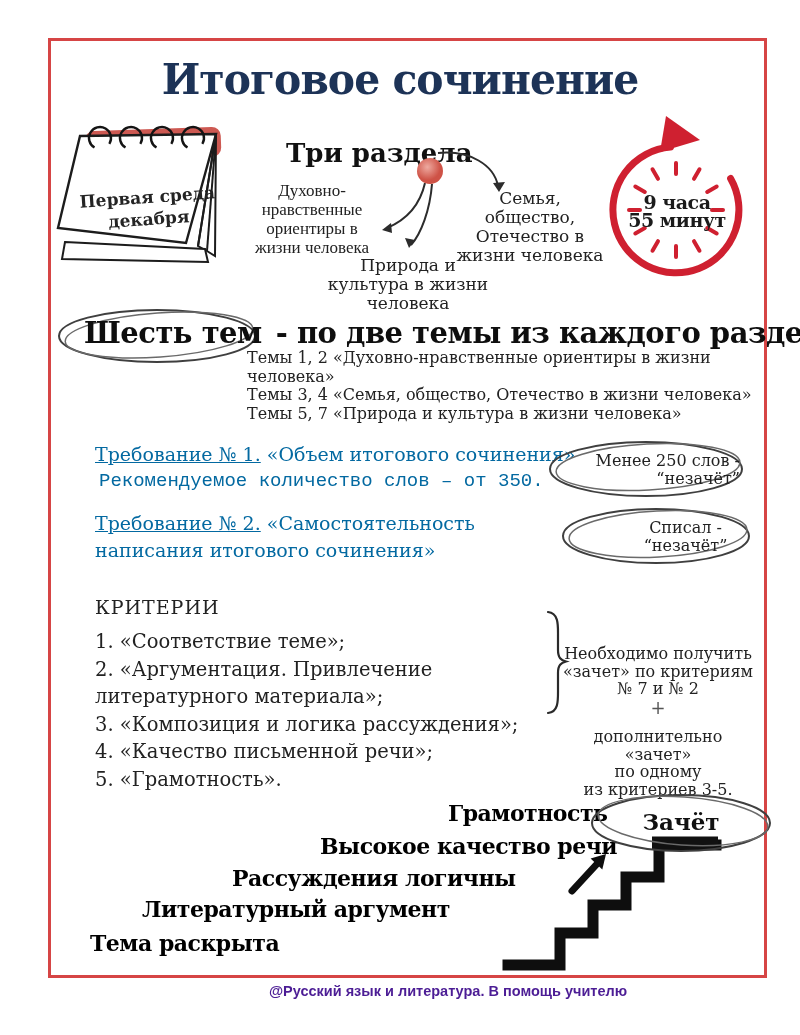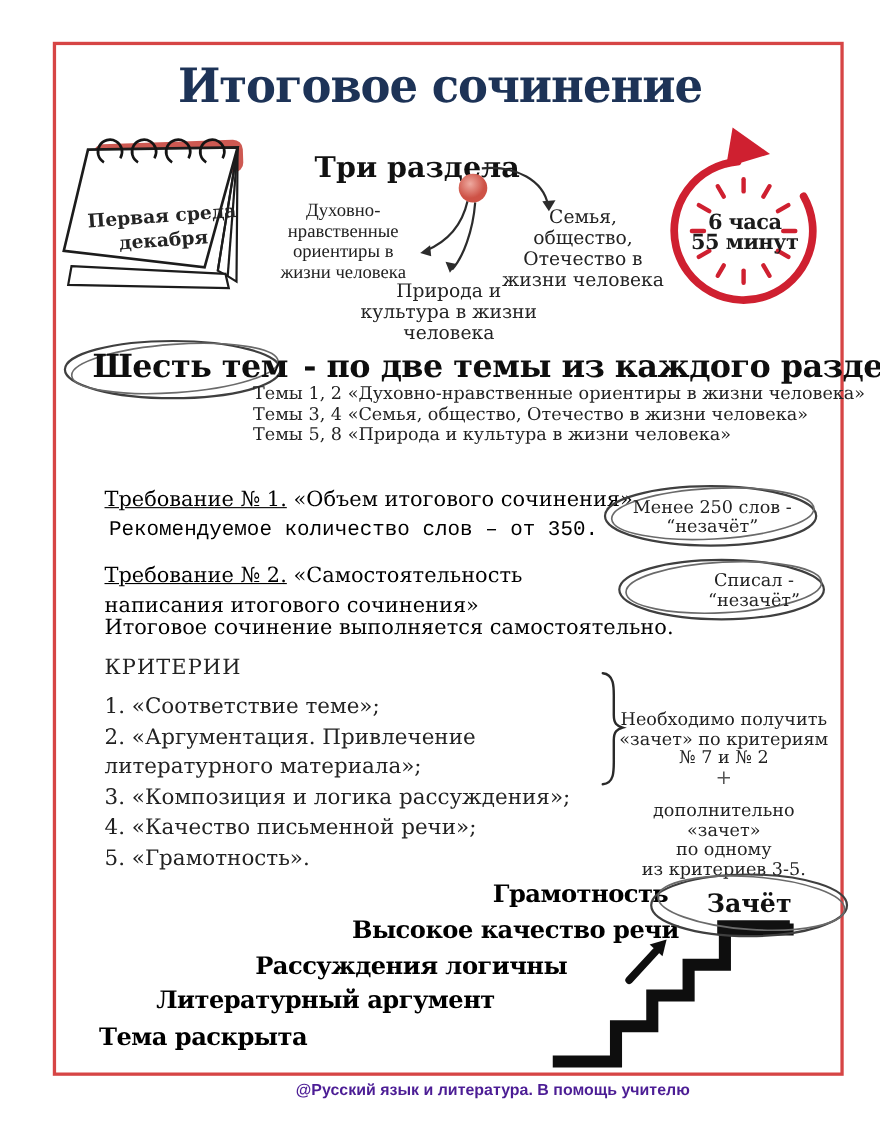--- a/index.html
+++ b/index.html
@@ -12,22 +12,22 @@
   .title{left:0;top:54px;width:800px;text-align:center;font-size:43px;font-weight:700;
          color:#1d3357;letter-spacing:-1px;transform:scaleX(.95);}
   .razdel-heading{left:286px;top:138px;font-size:26px;font-weight:700;color:#111;}
   .sect{font-size:17px;line-height:19px;color:#222;}
   .clock-label{left:612px;top:193px;width:130px;text-align:center;font-size:19px;line-height:18px;
                font-weight:700;color:#1b1b1b;letter-spacing:-0.5px;}
   .cal-label{left:63px;top:186px;width:170px;text-align:center;font-weight:700;font-size:17px;
              line-height:22px;color:#242424;transform:rotate(-4deg);}
   .six-head{left:84px;top:316px;display:flex;gap:14px;font-size:29px;font-weight:700;color:#0e0e0e;
             letter-spacing:-0.5px;white-space:nowrap;}
-  .themes{left:230px;top:349px;font-size:16px;line-height:18.5px;color:#222;}
-  .req-line{font-size:19px;color:#000000;}
+  .themes{left:247px;top:349px;font-size:16px;line-height:18.5px;color:#222;}
+  .req-line{font-size:19px;color:#0369a1;}
   .req-label{text-decoration:underline;}
   .badge{font-size:16px;line-height:17.5px;color:#222;text-align:center;}
   .crit-head{left:95px;top:596px;font-size:19px;letter-spacing:1px;color:#222;}
   .crit-list{left:95px;top:628px;width:462px;font-size:19.5px;line-height:27.5px;color:#222;}
   .note{width:200px;text-align:center;font-size:16px;line-height:17.5px;color:#222;}
   .step-label{font-size:22px;font-weight:700;color:#000000;letter-spacing:-0.5px;white-space:nowrap;}
   .zachet{left:616px;top:808px;width:130px;text-align:center;font-size:23px;font-weight:700;color:#111;}
   .footer{left:0;top:983px;width:800px;text-align:center;font-family:"Liberation Sans",sans-serif;
           font-size:14.5px;font-weight:700;color:#4c1d95;margin-left:48px;}
   svg{position:absolute;overflow:visible;}
@@ -103,54 +103,53 @@
           <line x1="644.8" y1="192" x2="635.3" y2="186.5"></line>
         <line x1="640" y1="210" x2="629" y2="210"></line>
           <line x1="644.8" y1="228" x2="635.3" y2="233.5"></line>
         <line x1="658" y1="241.2" x2="652.5" y2="250.7"></line>
           <line x1="676" y1="246" x2="676" y2="257"></line>
         <line x1="694" y1="241.2" x2="699.5" y2="250.7"></line>
           <line x1="707.2" y1="228" x2="716.7" y2="233.5"></line>
       </g>
     </g>
   </svg>
-  <div class="abs clock-label pre">6 часа
+  <div class="abs clock-label pre">9 часа
 55 минут</div>
 
   <svg class="abs" style="left:55px;top:305px" width="215" height="65" viewBox="0 0 215 65">
     <ellipse cx="102" cy="31" rx="98" ry="26" fill="none" stroke="#3f3f3f" stroke-width="2"></ellipse>
     <ellipse cx="104" cy="30" rx="94" ry="22" fill="none" stroke="#6a6a6a" stroke-width="1.5" transform="rotate(-4 104 30)"></ellipse>
   </svg>
   <div class="abs six-head">
     <span>Шесть тем</span>
     <span>- по две темы из каждого раздела</span>
   </div>
   <div class="abs themes">
     <div>Темы 1, 2 «Духовно-нравственные ориентиры в жизни человека»</div>
     <div>Темы 3, 4 «Семья, общество, Отечество в жизни человека»</div>
-    <div>Темы 5, 8 «Природа и культура в жизни человека»</div>
+    <div>Темы 5, 7 «Природа и культура в жизни человека»</div>
   </div>
 
   <div class="abs req-line" style="left:95px;top:443px;">
     <span class="req-label">Требование № 1.</span>
     <span>«Объем итогового сочинения»</span>
   </div>
   <div class="abs req-line" style="left:99px;top:470px;font-family:Liberation Mono, monospace;">Рекомендуемое количество слов – от 350.</div>
   <svg class="abs" style="left:545px;top:435px" width="210" height="70" viewBox="0 0 210 70">
     <ellipse cx="101" cy="34" rx="96" ry="27" fill="none" stroke="#3f3f3f" stroke-width="2"></ellipse>
     <ellipse cx="103" cy="32" rx="92" ry="23" fill="none" stroke="#6a6a6a" stroke-width="1.5" transform="rotate(-3 103 32)"></ellipse>
   </svg>
-  <div class="abs badge pre" style="left:555px;top:452px;width:185px;">Менее 250 слов -
+  <div class="abs badge pre" style="left:555px;top:452px;width:185px;text-align:right;">Менее 250 слов -
 “незачёт”</div>
 
   <div class="abs req-line" style="left:95px;top:510px;width:450px;line-height:26.5px;">
     <span class="req-label">Требование № 2.</span>
     <span>«Самостоятельность написания итогового сочинения»</span>
   </div>
-  <div class="abs req-line" style="left:95px;top:559px;">Итоговое сочинение выполняется самостоятельно.</div>
   <svg class="abs" style="left:555px;top:503px" width="210" height="68" viewBox="0 0 210 68">
     <ellipse cx="101" cy="33" rx="93" ry="27" fill="none" stroke="#3f3f3f" stroke-width="2"></ellipse>
     <ellipse cx="103" cy="31" rx="89" ry="23" fill="none" stroke="#6a6a6a" stroke-width="1.5" transform="rotate(-3 103 31)"></ellipse>
   </svg>
   <div class="abs badge pre" style="left:565px;top:519px;width:185px;padding-left:28px;">Списал -
 “незачёт”</div>
 
   <div class="abs crit-head">КРИТЕРИИ</div>
   <div class="abs crit-list">
     <div>1. «Соответствие теме»;</div>

